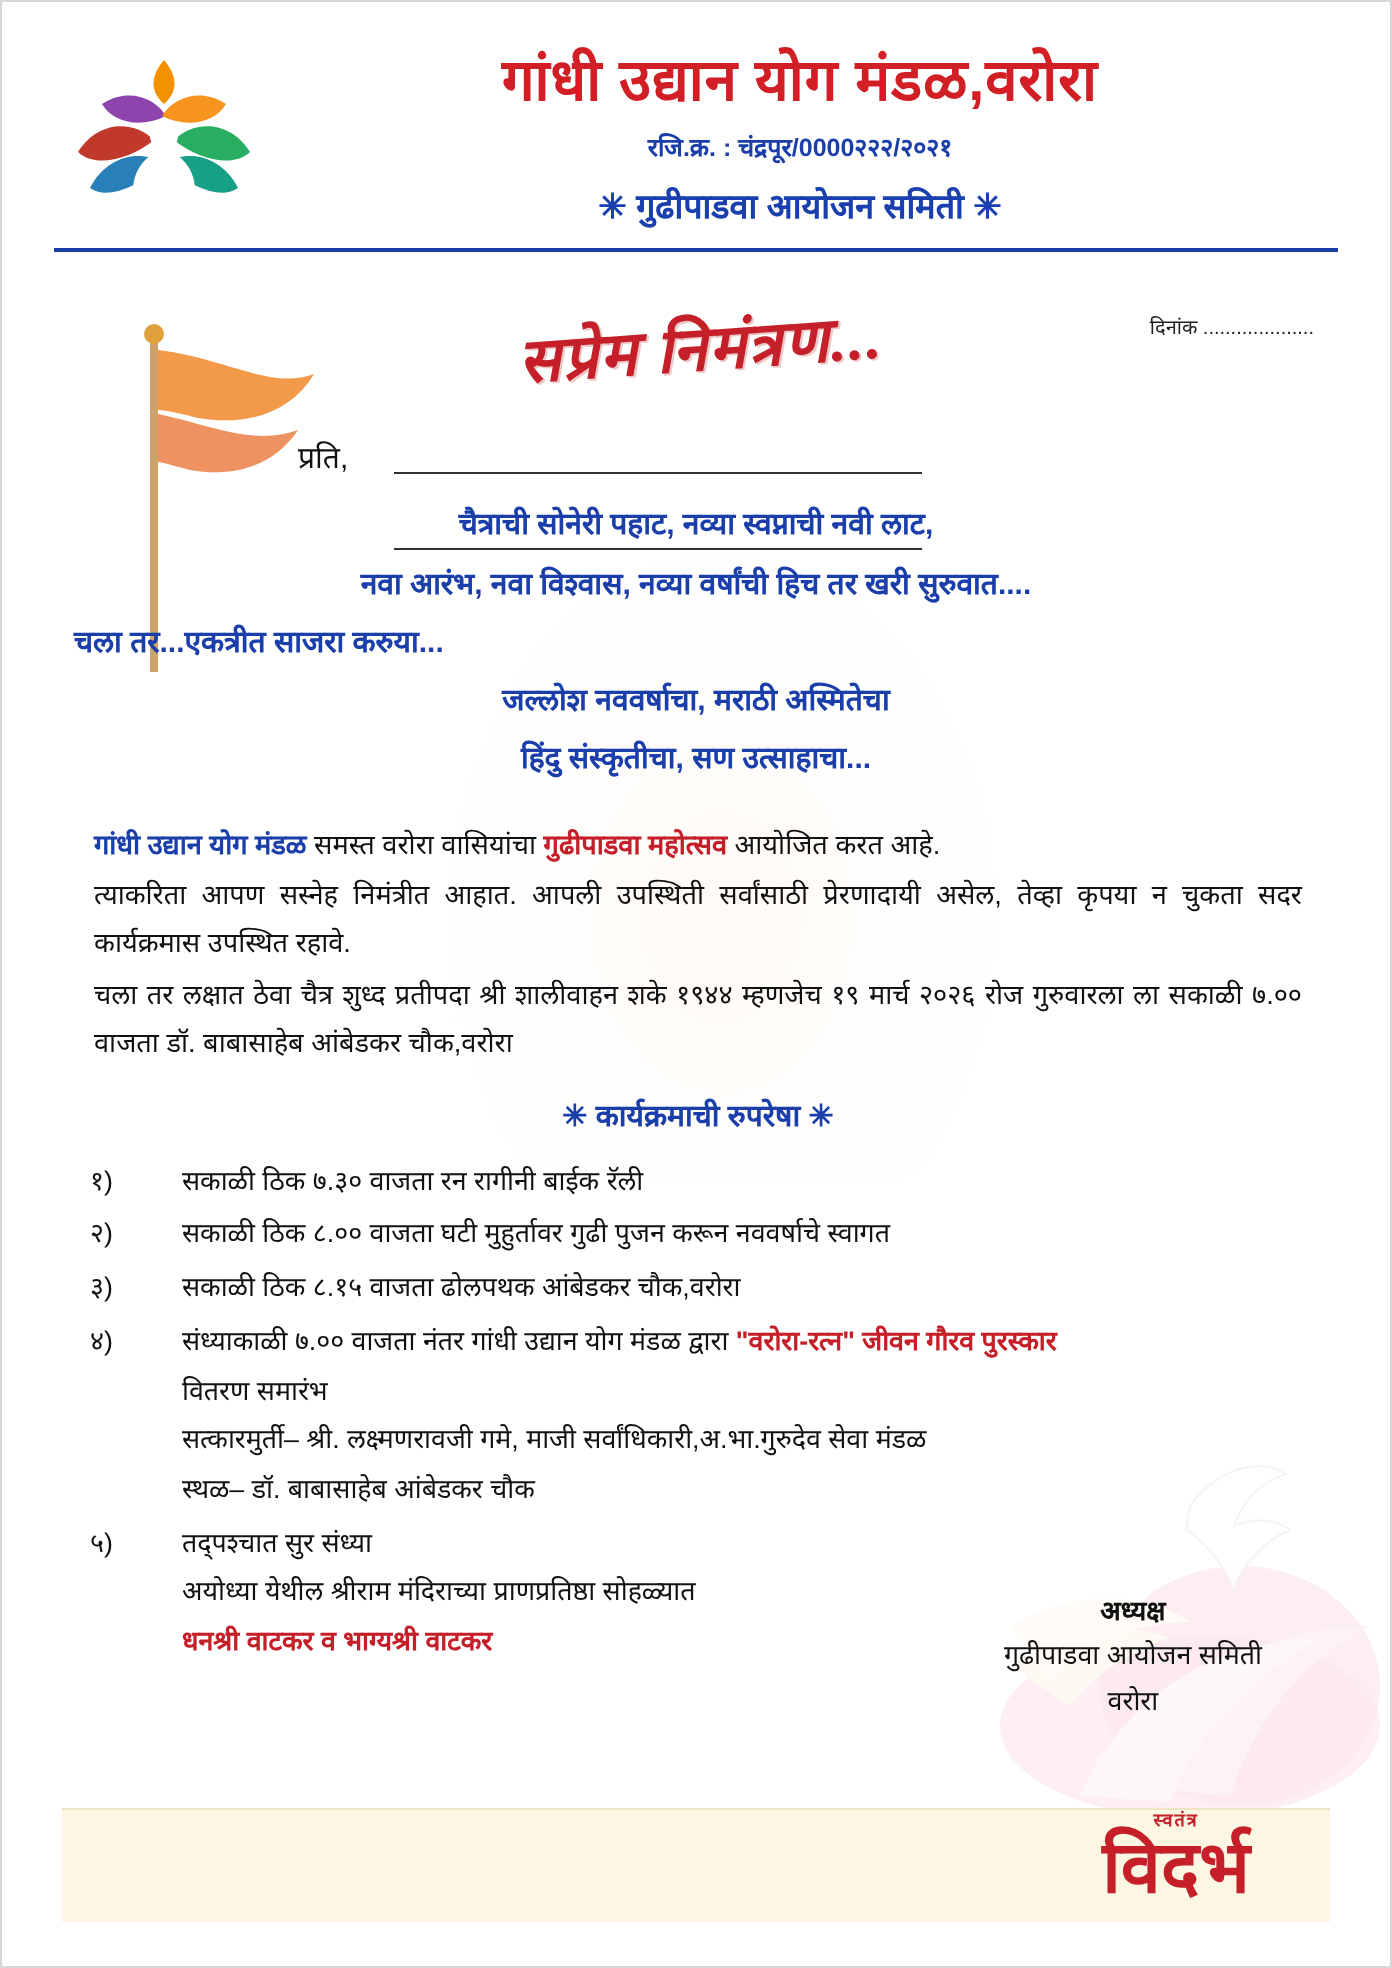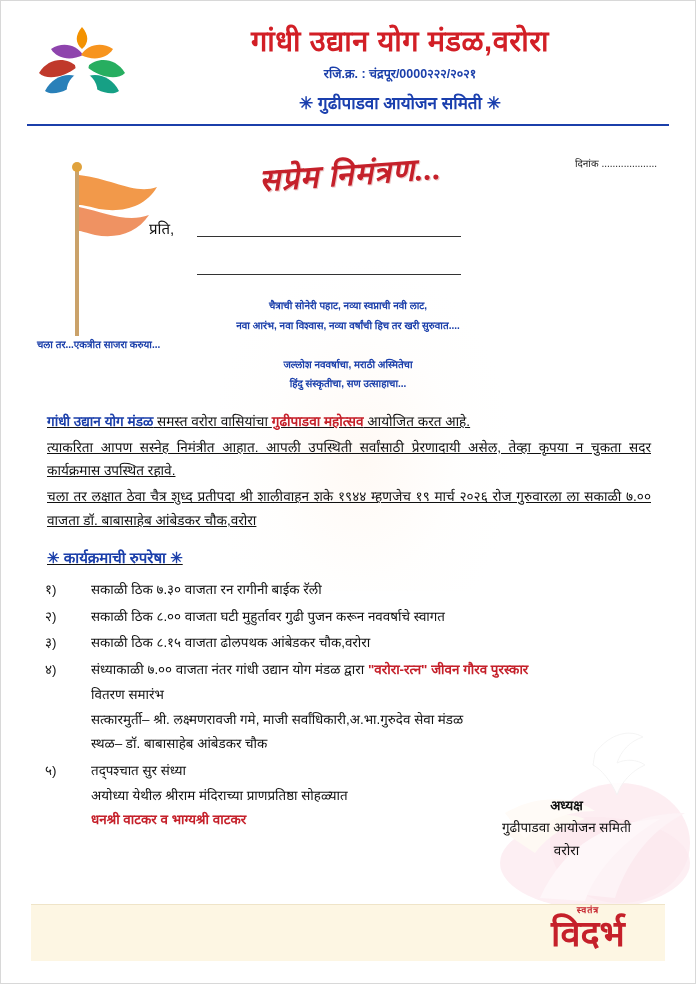--- a/index.html
+++ b/index.html
@@ -31,21 +31,21 @@
   .bg-flag{
     position:absolute;left:52px;top:160px;width:110px;height:180px;pointer-events:none;
   }
   .footer-band{
     position:absolute;left:30px;right:30px;bottom:22px;height:56px;
     background:#fdf6e3;border-top:1px solid #efe4c8;
   }
 
   
   .header{
-    position:relative;display:flex;align-items:flex-start;
+    position:relative;display:flex;align-items:flex-end;
     padding:14px 36px 2px 22px;
   }
   .logo{
     width:118px;height:96px;flex:0 0 118px;position:relative;
   }
   .header-text{flex:1;text-align:center;padding-top:10px;}
   .org-title{
     font-size:29px;font-weight:bold;color:#d21f26;letter-spacing:.5px;
     line-height:1.15;
   }
@@ -79,39 +79,39 @@
     position:absolute;left:148px;top:88px;font-size:15px;color:#111;
   }
   .rule{
     position:absolute;border-bottom:1px solid #333;
   }
   .rule.r1{left:196px;top:106px;width:264px;}
   .rule.r2{left:196px;top:144px;width:264px;}
 
   
   .poem{
-    position:relative;margin-top:48px;padding:0 34px;
-    text-align:center;color:#1b3faa;font-weight:bold;font-size:10px;
+    position:relative;padding:0 34px;
+    text-align:center;color:#1b3faa;font-weight:bold;font-size:15px;
     line-height:1.95;
   }
   .poem .left-note{
     display:block;text-align:left;margin-left:2px;
   }
 
   
   .body-block{
     position:relative;margin-top:16px;padding:0 44px 0 46px;
-    font-size:13.6px;color:#111;line-height:1.75;text-align:justify;text-decoration:underline;
+    font-size:13.6px;color:#111;line-height:1.75;text-align:justify;
   }
   .body-block p{margin:0 0 2px 0;}
   .hl-blue{color:#1b3faa;font-weight:bold;}
   .hl-red{color:#c5202a;font-weight:bold;}
 
   .section-title{
-    text-align:left;margin:12px 0 8px 0;
+    text-align:center;margin:12px 0 8px 0;
     font-size:15px;font-weight:bold;color:#1b3faa;
   }
 
   
   .schedule{
     position:relative;padding:0 40px 0 44px;font-size:13.4px;color:#111;
     line-height:1.62;
   }
   .srow{display:flex;align-items:flex-start;margin-bottom:5px;}
   .snum{flex:0 0 46px;}

